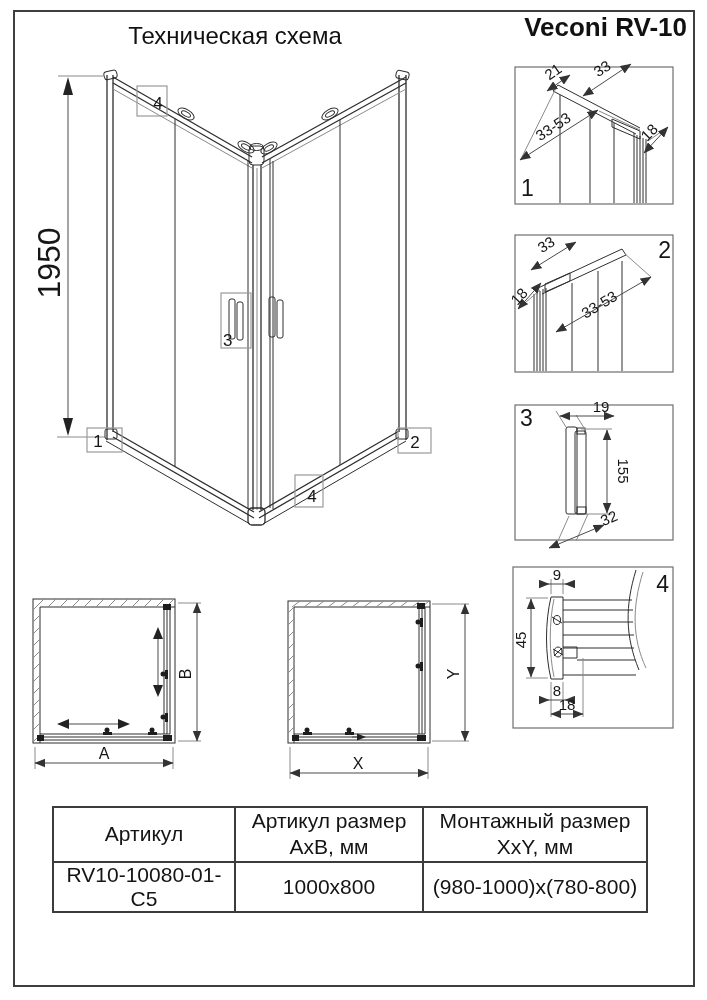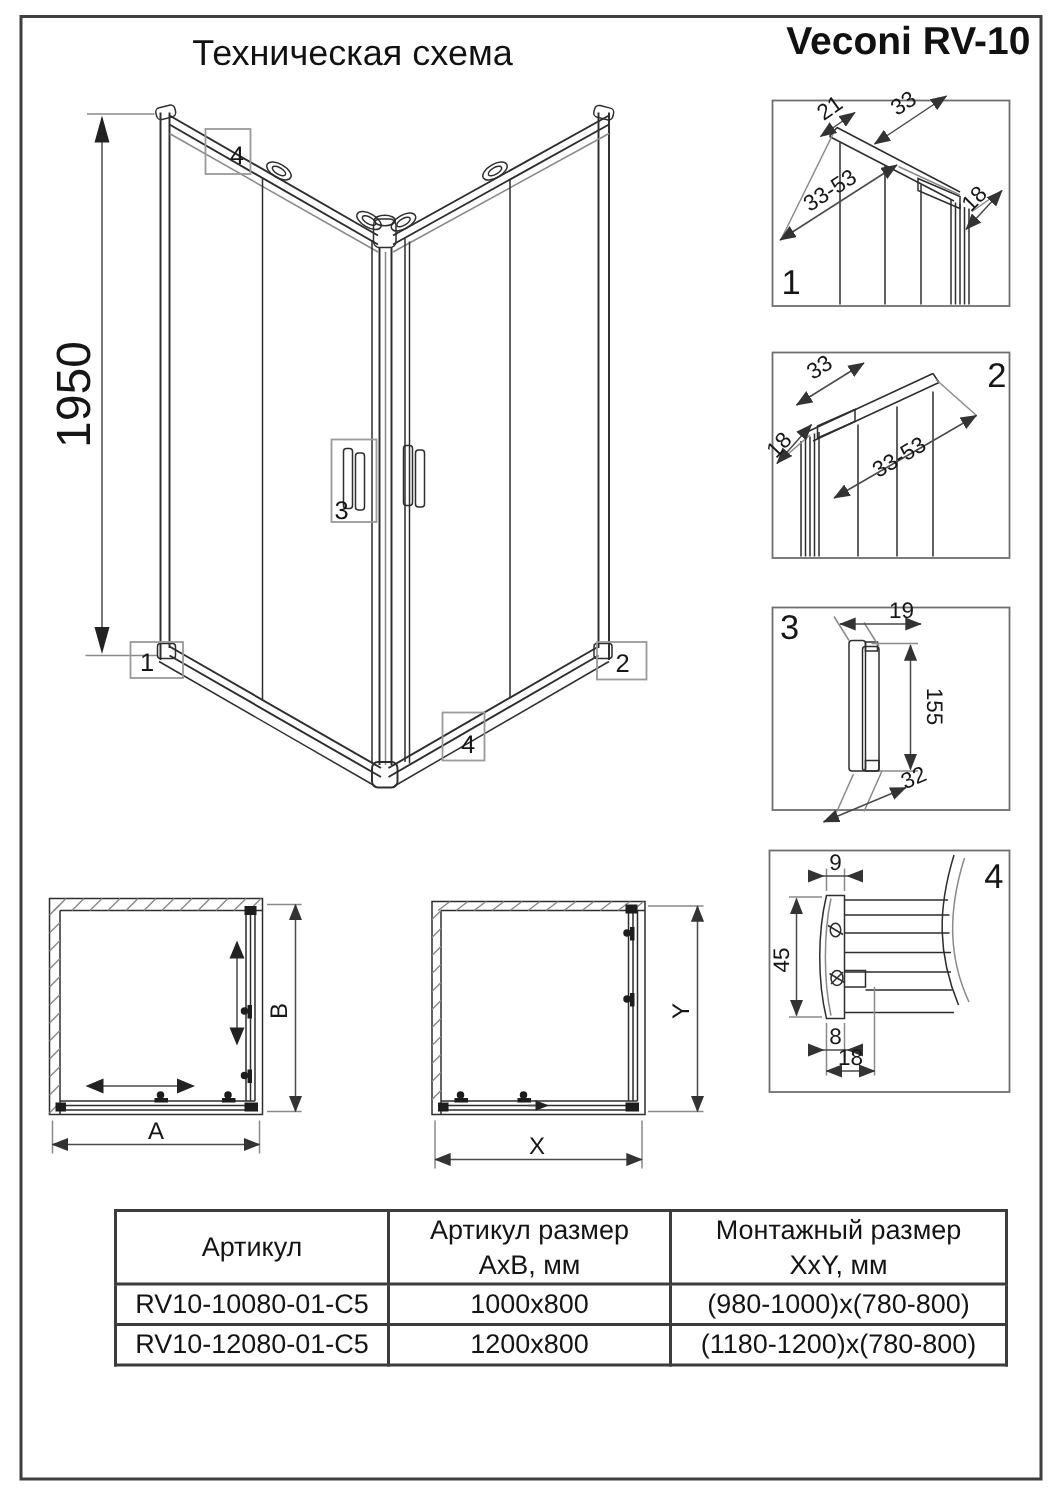--- a/index.html
+++ b/index.html
@@ -14,21 +14,21 @@
   .thin{stroke:#8a8a8a;stroke-width:1;fill:none;}
   .dim{stroke:#4a4a4a;stroke-width:1;fill:none;}
   .box{stroke:#9a9a9a;stroke-width:1.2;fill:none;}
   .dbox{stroke:#6f6f6f;stroke-width:1.2;fill:none;}
   .blob{fill:#1d1d1d;stroke:none;}
   .dimtxt{font-size:15px;}
   .plantxt{font-size:16px;}
   .callout{font-size:17px;}
   .detlabel{font-size:23px;}
   .bigdim{font-size:32px;}
-  .spec-table{position:absolute;left:76px;top:806px;width:578px;border-collapse:collapse;table-layout:fixed;font-size:18px;}
+  .spec-table{position:absolute;left:52px;top:806px;width:578px;border-collapse:collapse;table-layout:fixed;font-size:21px;}
   .spec-table td,.spec-table th{border:2px solid #3c3c3c;text-align:center;vertical-align:middle;padding:0 2px;font-weight:normal;color:#141414;}
   .spec-table th{height:47px;line-height:1.25;}
   .spec-table td{height:25px;}
   .c1{width:176px;}.c2{width:182px;}.c3{width:218px;margin-left:48px;}
 </style>
 </head>
 <body>
 
 <div class="frame"></div>
 <div class="title">Техническая схема</div>
@@ -281,19 +281,14 @@
         <div>ХxY, мм</div>
       </th>
     </tr>
   </thead>
   <tbody>
     <tr>
       <td>RV10-10080-01-C5</td>
       <td>1000x800</td>
       <td>(980-1000)x(780-800)</td>
     </tr>
-    <tr>
-      <td>RV10-12080-01-C5</td>
-      <td>1200x800</td>
-      <td>(1180-1200)x(780-800)</td>
-    </tr>
   </tbody>
 </table>
 
 </body></html>

